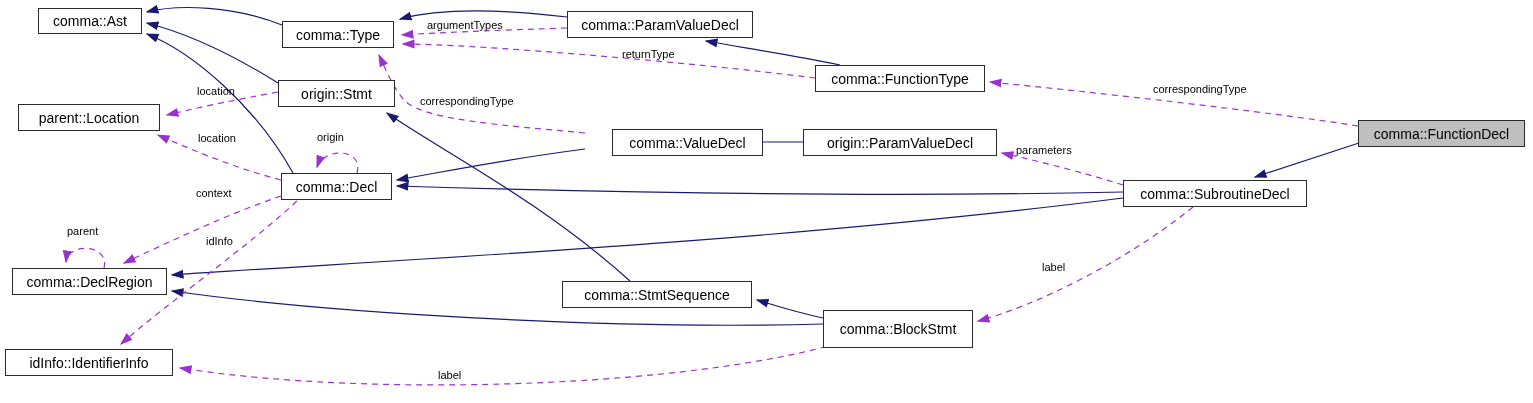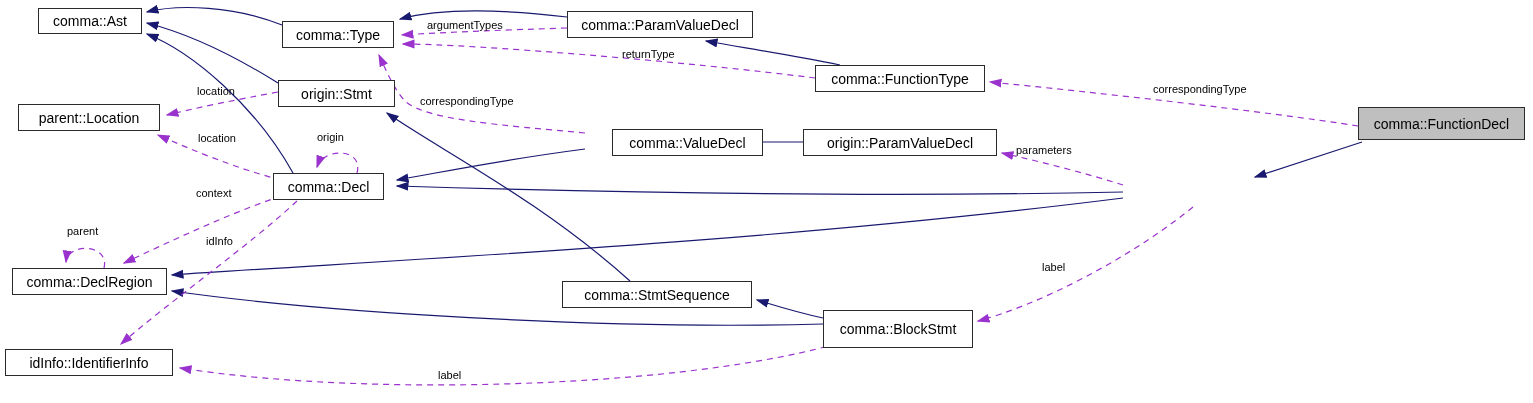--- a/index.html
+++ b/index.html
@@ -82,28 +82,29 @@
     <path class="edge-dashed" marker-end="url(#arrow-use)" d="M1358,126 C1270,112 1092,92 990,82"></path>
     <path class="edge-dashed" marker-end="url(#arrow-use)" d="M1123,185 C1085,173 1042,162 1002,153"></path>
     <path class="edge-dashed" marker-end="url(#arrow-use)" d="M1193,207 C1125,262 1035,306 978,321"></path>
     <path class="edge-dashed" marker-end="url(#arrow-use)" d="M858,337 C720,385 385,400 180,368"></path>
   </svg>
 
   <div class="node" style="left:38px;top:8px;width:104px;height:26px">comma::Ast</div>
   <div class="node" style="left:18px;top:104px;width:142px;height:27px">parent::Location</div>
   <div class="node" style="left:282px;top:21px;width:112px;height:27px">comma::Type</div>
   <div class="node" style="left:278px;top:80px;width:117px;height:27px">origin::Stmt</div>
-  <div class="node" style="left:273px;top:173px;width:111px;height:27px">comma::Decl</div>
+  <div class="node" style="left:281px;top:173px;width:111px;height:27px">comma::Decl</div>
   <div class="node" style="left:567px;top:11px;width:186px;height:27px">comma::ParamValueDecl</div>
   <div class="node" style="left:612px;top:129px;width:151px;height:27px">comma::ValueDecl</div>
   <div class="node" style="left:562px;top:281px;width:190px;height:27px">comma::StmtSequence</div>
   <div class="node" style="left:815px;top:65px;width:170px;height:27px">comma::FunctionType</div>
   <div class="node" style="left:803px;top:129px;width:194px;height:27px">origin::ParamValueDecl</div>
   <div class="node" style="left:823px;top:310px;width:150px;height:38px">comma::BlockStmt</div>
-  <div class="node highlight" style="left:1358px;top:107px;width:167px;height:33px">comma::FunctionDecl</div>
+  <div class="node" style="left:1123px;top:180px;width:184px;height:27px">comma::SubroutineDecl</div>
+  <div class="node highlight" style="left:1358px;top:120px;width:167px;height:27px">comma::FunctionDecl</div>
   <div class="node" style="left:12px;top:268px;width:155px;height:27px">comma::DeclRegion</div>
   <div class="node" style="left:5px;top:349px;width:168px;height:27px">idInfo::IdentifierInfo</div>
 
   <div class="edge-label" style="left:427px;top:19px">argumentTypes</div>
   <div class="edge-label" style="left:622px;top:48px">returnType</div>
   <div class="edge-label" style="left:420px;top:95px">correspondingType</div>
   <div class="edge-label" style="left:1153px;top:83px">correspondingType</div>
   <div class="edge-label" style="left:197px;top:85px">location</div>
   <div class="edge-label" style="left:198px;top:132px">location</div>
   <div class="edge-label" style="left:317px;top:131px">origin</div>

